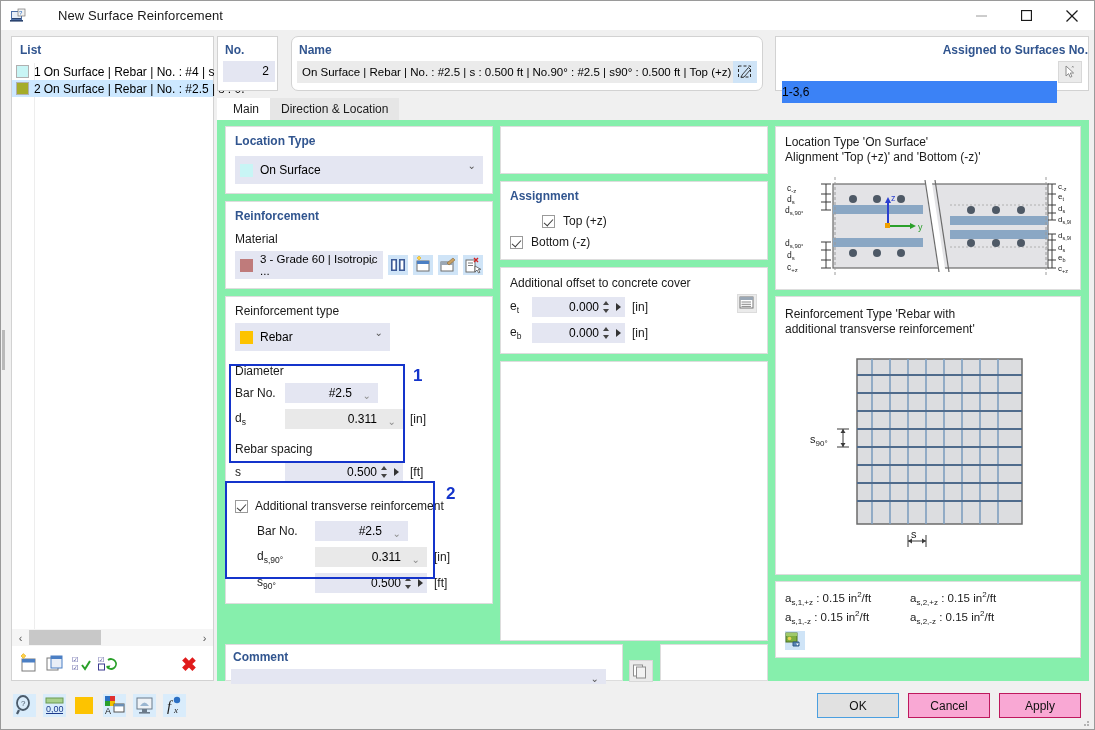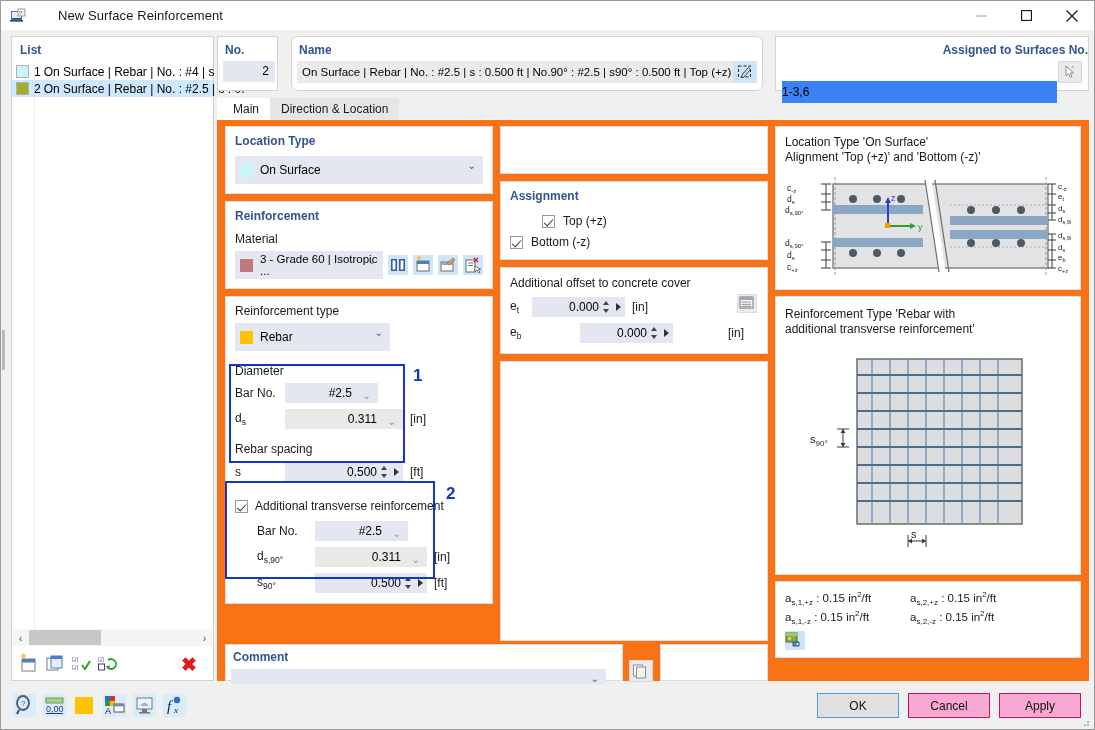--- a/index.html
+++ b/index.html
@@ -131,21 +131,21 @@
   
   .tabs { position: absolute; left: 0; top: 62px; height: 22px; display: flex; }
   .tab {
     height: 22px; line-height: 22px; padding: 0 11px; font-size: 12px; color: #1a1a1a;
     background: #e6e6e6;
   }
   .tab.active { background: #ffffff; padding-left: 16px; }
 
   .tabpanel {
     position: absolute; left: 0; top: 84px; width: 872px; height: 561px;
-    background: #f97316;
+    background: #86efac;
   }
 
   
   .col1 { position: absolute; left: 8px; top: 6px; width: 268px; }
   .box { background: #ffffff; border: 1px solid #dddddd; }
   .grp-title { font-weight: bold; color: #31558f; font-size: 12px; }
   .fld-lbl { font-size: 12px; color: #1a1a1a; }
   .combo {
     background: #e4e6f2; height: 28px; display: flex; align-items: center;
     font-size: 12px; padding-left: 5px; position: relative;
@@ -502,21 +502,21 @@
               <span class="fld-lbl" style="width:22px;">
                 <span>e</span><sub style="font-size:8.5px;">t</sub>
               </span>
               <div class="numfield" style="width:93px;">
                 <span>0.000</span>
                 <span class="spin"></span>
                 <span class="spin-r"></span>
               </div>
               <span class="unit" style="margin-left:7px;">[in]</span>
             </div>
-            <div style="display:flex;align-items:center;margin-top:6px;gap:48px;">
+            <div style="display:flex;align-items:center;margin-top:6px;">
               <span class="fld-lbl" style="width:22px;">
                 <span>e</span><sub style="font-size:8.5px;">b</sub>
               </span>
               <div class="numfield" style="width:93px;">
                 <span>0.000</span>
                 <span class="spin"></span>
                 <span class="spin-r"></span>
               </div>
               <span class="unit" style="margin-left:7px;">[in]</span>
             </div>

